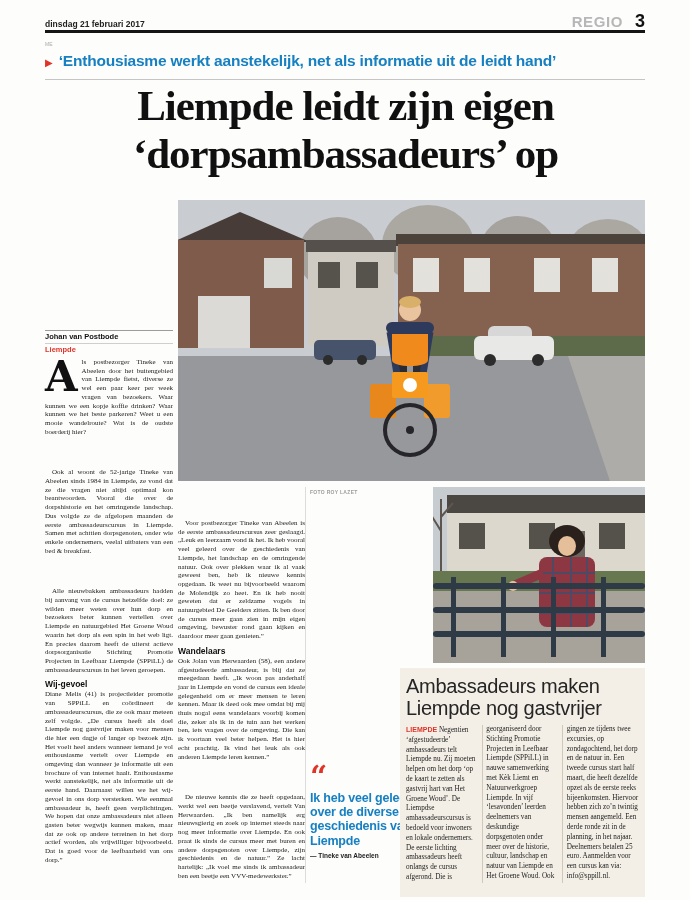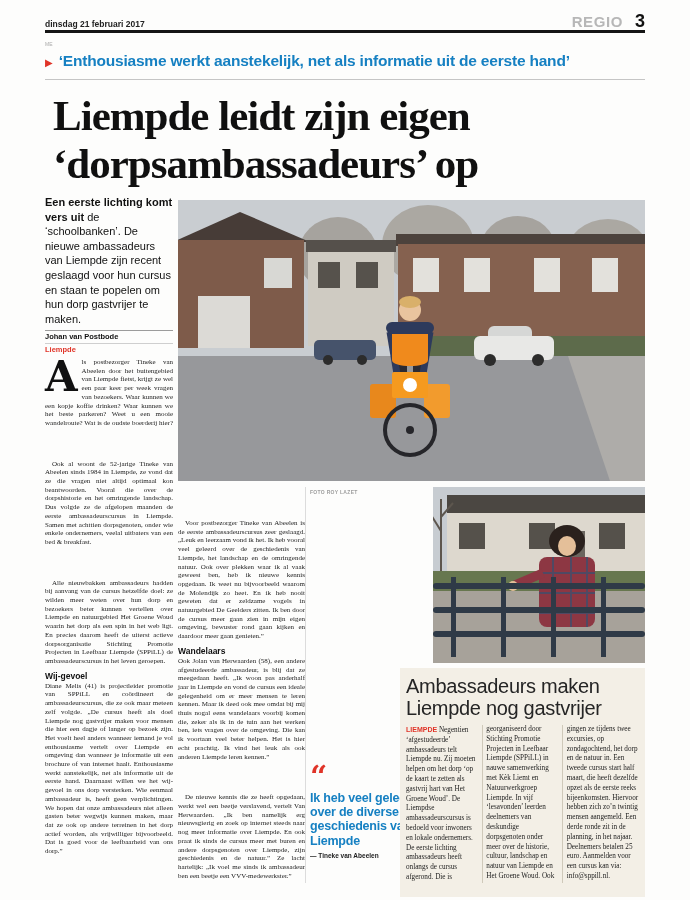--- a/index.html
+++ b/index.html
@@ -11,23 +11,23 @@
   .hdr-section{font-size:15px;font-weight:bold;color:#b7b7b7;letter-spacing:.6px;}
   .hdr-page{font-size:18px;font-weight:bold;color:#111;}
   .rule-black{position:absolute;left:45px;top:30px;width:600px;height:3px;background:#151515;}
   .edition{position:absolute;left:45px;top:41px;font-size:5px;color:#aaa;}
   
   .kicker{position:absolute;left:45px;top:52px;width:600px;display:flex;align-items:baseline;gap:6px;}
   .kicker-bullet{color:#e03428;font-size:10px;line-height:10px;}
   .kicker-text{font-size:15.5px;font-weight:bold;color:#1680c2;letter-spacing:-.2px;}
   .rule-thin{position:absolute;left:45px;top:79px;width:600px;height:1px;background:#c5c5c5;}
   
-  .headline{position:absolute;left:43px;top:82px;width:605px;margin:10px;
+  .headline{position:absolute;left:43px;top:82px;width:605px;margin:0;
             font-family:"Liberation Serif",serif;font-weight:bold;font-size:43px;line-height:48px;
-            letter-spacing:-1px;color:#101010;}
+            letter-spacing:-1px;color:#101010;text-align:center;}
   
   .intro{position:absolute;left:45px;top:195px;width:128px;font-size:11px;line-height:14.6px;color:#111;margin:0;}
   .intro b{font-weight:bold;}
   .byline{position:absolute;left:45px;top:330px;width:128px;}
   .hrule{height:1px;background:#9c9c9c;margin:0;}
   .hrule.light{background:#cfcfcf;}
   .bl-name{font-size:7.5px;font-weight:bold;line-height:12px;color:#111;}
   .bl-place{font-size:7.5px;font-weight:bold;line-height:12px;color:#e03428;}
   
   .bodycol{position:absolute;width:128px;font-family:"Liberation Serif",serif;
@@ -72,40 +72,39 @@
   <div class="hdr-date">dinsdag 21 februari 2017</div>
   <div class="hdr-right">
     <span class="hdr-section">REGIO</span>
     <span class="hdr-page">3</span>
   </div>
   <div class="rule-black"></div>
   <div class="edition">ME</div>
 
   <div class="kicker">
     <span class="kicker-bullet">▶</span>
-    <span class="kicker-text">‘Enthousiasme werkt aanstekelijk, net als informatie uit de eerste hand’</span>
+    <span class="kicker-text">‘Enthousiasme werkt aanstekelijk, net als informatie uit de leidt hand’</span>
   </div>
   <div class="rule-thin"></div>
 
   <h1 class="headline">
     <span>Liempde leidt zijn eigen</span><br>
     <span>‘dorpsambassadeurs’ op</span>
   </h1>
 
-  <p class="intro"><b>Een eerste lichting komt vers uit</b><span> de ‘schoolbanken’. De nieuwe ambassadeurs van Liempde zijn recent geslaagd voor hun cursus en staan te popelen om hun dorp gastvrijer te maken.</span></p>
 
   <div class="byline">
     <div class="hrule"></div>
     <div class="bl-name">Johan van Postbode</div>
     <div class="hrule light"></div>
     <div class="bl-place">Liempde</div>
   </div>
 
   <div class="bodycol col1">
-    <p><span class="dropcap">A</span><span>ls postbezorger Tineke van Abeelen door het buitengebied van Liempde fietst, krijgt ze wel een paar keer per week vragen van bezoekers. Waar kunnen we een kopje koffie drinken? Waar kunnen we het beste parkeren? Weet u een mooie wandelroute? Wat is de oudste boerderij hier?</span></p>
+    <p><span class="dropcap">A</span><span>ls postbezorger Tineke van Abeelen door het buitengebied van Liempde fietst, diverse ze wel een paar keer per week vragen van bezoekers. Waar kunnen we een kopje koffie drinken? Waar kunnen we het beste parkeren? Weet u een mooie wandelroute? Wat is de oudste boerderij hier?</span></p>
     <p class="ind">Ook al woont de 52-jarige Tineke van Abeelen sinds 1984 in Liempde, ze vond dat ze die vragen niet altijd optimaal kon beantwoorden. Vooral die over de dorpshistorie en het omringende landschap. Dus volgde ze de afgelopen maanden de eerste ambassadeurscursus in Liempde. Samen met achttien dorpsgenoten, onder wie enkele ondernemers, veelal uitbaters van een bed &amp; breakfast.</p>
     <p class="ind">Alle nieuwbakken ambassadeurs hadden bij aanvang van de cursus hetzelfde doel: ze wilden meer weten over hun dorp en bezoekers beter kunnen vertellen over Liempde en natuurgebied Het Groene Woud waarin het dorp als een spin in het web ligt. En precies daarom heeft de uiterst actieve dorpsorganisatie Stichting Promotie Projecten in Leefbaar Liempde (SPPiLL) de ambassadeurscursus in het leven geroepen.</p>
     <h3 class="sub">Wij-gevoel</h3>
     <p>Diane Melis (41) is projectleider promotie van SPPiLL en coördineert de ambassadeurscursus, die ze ook maar meteen zelf volgde. „De cursus heeft als doel Liempde nog gastvrijer maken voor mensen die hier een dagje of langer op bezoek zijn. Het voelt heel anders wanneer iemand je vol enthousiasme vertelt over Liempde en omgeving dan wanneer je informatie uit een brochure of van internet haalt. Enthousiasme werkt aanstekelijk, net als informatie uit de eerste hand. Daarnaast willen we het wij-gevoel in ons dorp versterken. Wie eenmaal ambassadeur is, heeft geen verplichtingen. We hopen dat onze ambassadeurs niet alleen gasten beter wegwijs kunnen maken, maar dat ze ook op andere terreinen in het dorp actief worden, als vrijwilliger bijvoorbeeld. Dat is goed voor de leefbaarheid van ons dorp.”</p>
   </div>
 
   <div class="ph1">
     <svg width="467" height="281" viewBox="0 0 467 281" xmlns="http://www.w3.org/2000/svg">
       <rect width="467" height="160" fill="#c9cdd1"></rect>
       <g opacity="0.55">

